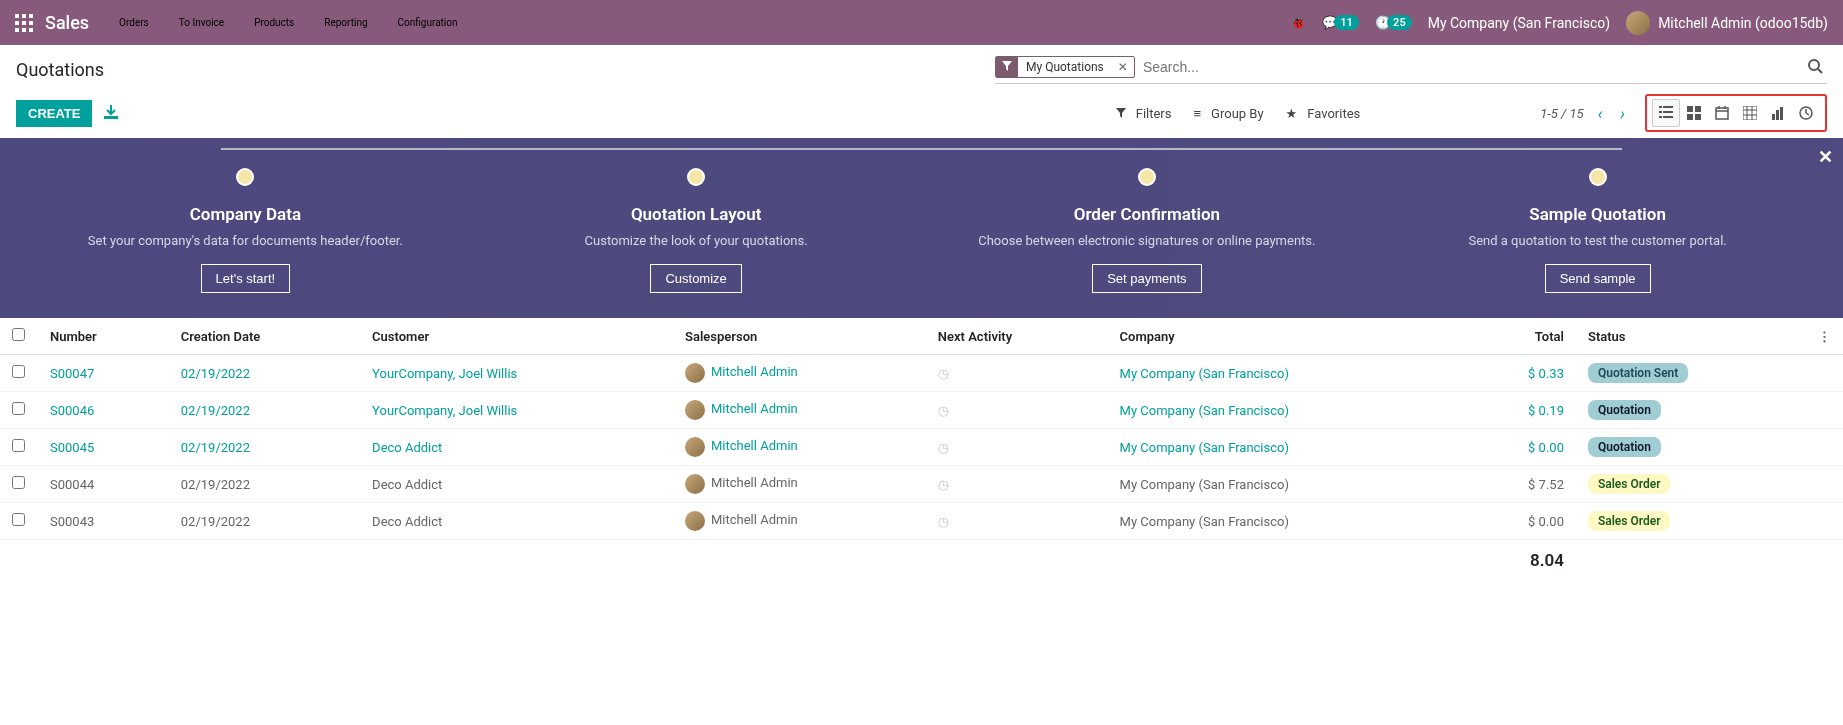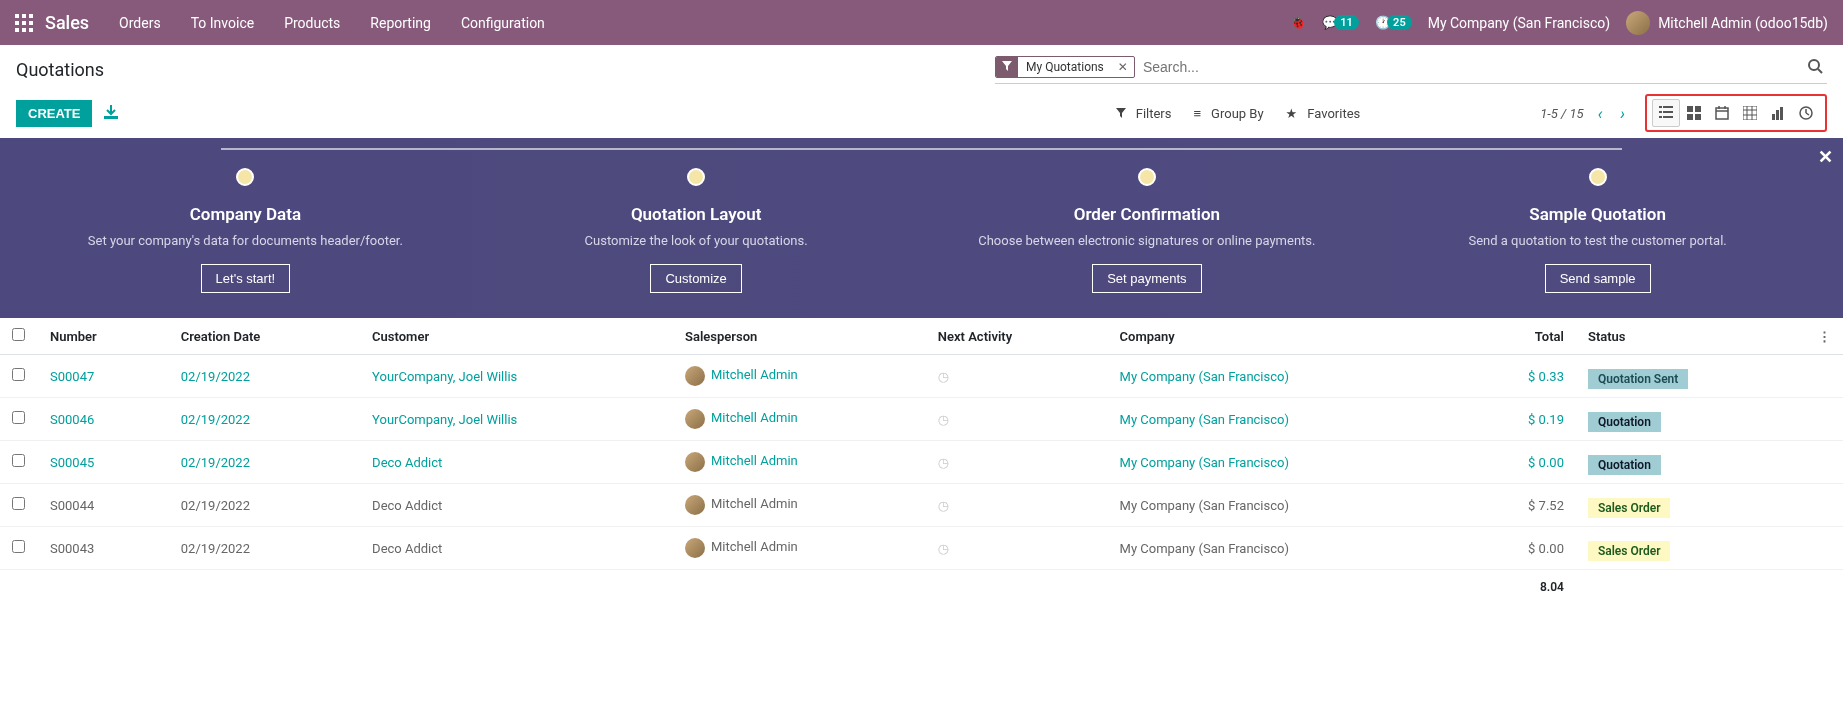--- a/index.html
+++ b/index.html
@@ -1,21 +1,21 @@
 <!DOCTYPE html>
 <html><head>
 <meta charset="utf-8">
 <style>
 * { box-sizing: border-box; margin: 0; padding: 0; }
 body { font-family: -apple-system, BlinkMacSystemFont, "Segoe UI", Roboto, sans-serif; font-size: 13px; color: #212529; background: #fff; width: 1843px; }
 .topbar { background: #875a7b; height: 45px; display: flex; align-items: center; padding: 4px 15px; color: #fff; }
 .topbar .apps-icon { width: 18px; height: 18px; margin-right: 12px; cursor: pointer; }
 .topbar .app-title { font-size: 18px; font-weight: 500; margin-right: 30px; }
 .topbar .nav-menu { display: flex; gap: 30px; }
-.topbar .nav-menu a { color: #ffffff; text-decoration: none; font-size: 14px; cursor: pointer; }
+.topbar .nav-menu a { color: #000000; text-decoration: none; font-size: 10px; cursor: pointer; }
 .topbar .right { margin-left: auto; display: flex; align-items: center; gap: 16px; }
 .badge-wrap { position: relative; display: inline-flex; align-items: center; }
 .badge { background: #00a09d; color: #fff; border-radius: 10px; padding: 1px 6px; font-size: 11px; font-weight: 600; margin-left: -4px; }
 .topbar .company-name { color: #fff; font-size: 14px; }
 .topbar .user-info { display: flex; align-items: center; gap: 8px; color: #fff; font-size: 14px; }
 .avatar { width: 24px; height: 24px; border-radius: 50%; background: linear-gradient(135deg, #c9a87a, #8b6f47); display: inline-block; }
 .avatar-sm { width: 20px; height: 20px; border-radius: 50%; background: linear-gradient(135deg, #c9a87a, #8b6f47); display: inline-block; margin-right: 6px; vertical-align: middle; }
 
 .controlpanel { padding: 10px 16px 6px; }
 .cp-row1 { display: flex; align-items: center; }
@@ -49,26 +49,26 @@
 .step p { font-size: 13px; color: #d8d6e8; margin-bottom: 14px; line-height: 1.4; }
 .step button { background: transparent; border: 1px solid #fff; color: #fff; padding: 6px 14px; font-size: 13px; cursor: pointer; }
 
 .table-wrap { width: 100%; }
 table { width: 100%; border-collapse: collapse; }
 thead th { text-align: left; padding: 10px 12px; font-size: 13px; font-weight: 600; color: #212529; border-bottom: 1px solid #dee2e6; }
 thead th.total-col, tbody td.total-col, tfoot td.total-col { text-align: right; }
 tbody td { padding: 8px 12px; font-size: 13px; border-bottom: 1px solid #f0f0f0; }
 .link { color: #00a09d; cursor: pointer; }
 .muted { color: #666; }
-.status-pill { display: inline-block; padding: 3px 10px; border-radius: 0; font-size: 12px; font-weight: 600; margin-top: 6px; }
+.status-pill { display: inline-block; padding: 3px 10px; border-radius: 8px; font-size: 12px; font-weight: 600; }
 .status-quotation-sent { background: #a0cdd4; color: #1d4b53; }
 .status-quotation { background: #a0cdd4; color: #0f172a; }
 .status-sales-order { background: #fef9c3; color: #1d5a1d; }
 .clock-icon { color: #ccc; }
-tfoot td { padding: 10px 12px; font-weight: 600; font-size: 12px; }
+tfoot td { padding: 10px 12px; font-weight: 600; font-size: 17px; }
 .col-more { width: 30px; text-align: center; color: #666; cursor: pointer; }
 input[type=checkbox] { cursor: pointer; }
 </style>
 </head>
 <body>
 
 <div class="topbar">
   <span class="apps-icon">
     <svg viewBox="0 0 18 18" fill="#fff">
         <rect width="4" height="4"></rect>

